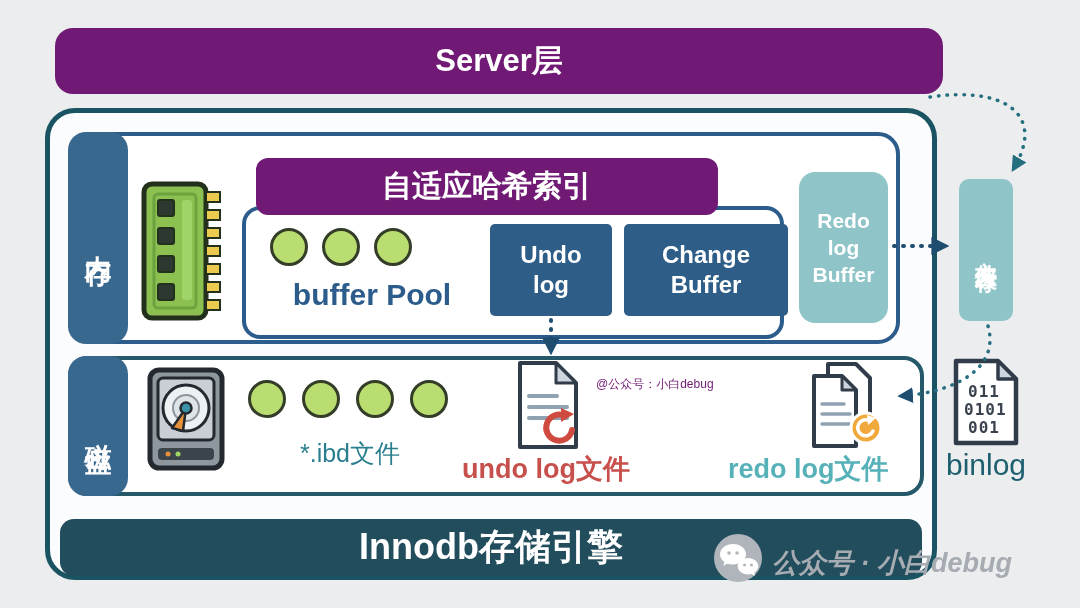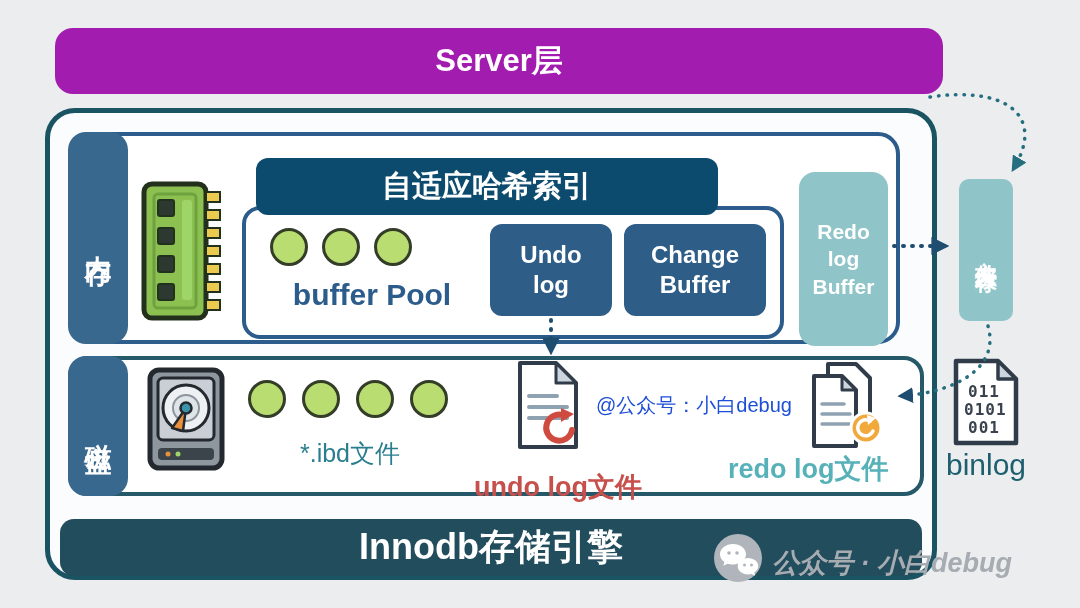--- a/index.html
+++ b/index.html
@@ -8,29 +8,29 @@
     background:#ecedef;
     font-family:"Liberation Sans","DejaVu Sans",sans-serif;
   }
   .abs{position:absolute;box-sizing:border-box;}
   .center{display:flex;align-items:center;justify-content:center;}
   .vtext{writing-mode:vertical-lr;text-orientation:upright;letter-spacing:4px;}
   .whitebold{color:#ffffff;font-weight:700;}
   .circle{position:absolute;width:38px;height:38px;border-radius:50%;
     background:#b9dd70;border:3px solid #333d27;box-sizing:border-box;}
   .rowlabel{background:#39688f;border-radius:18px;z-index:6;}
-  .bluebox{background:#2e5d88;border-radius:12px;text-align:center;line-height:1.25;}
+  .bluebox{background:#2e5d88;border-radius:5px;text-align:center;line-height:1.25;}
   .tealbox{background:#8fc5c8;text-align:center;}
   .bintext{font-family:"DejaVu Sans Mono",monospace;font-weight:700;font-size:16px;
     fill:#39424d;letter-spacing:1px;}
 </style>
 </head>
 <body>
 
-<div class="abs center" style="left:55px;top:28px;width:888px;height:66px;background:#a21caf;border-radius:18px;">
+<div class="abs center" style="left:55px;top:28px;width:888px;height:66px;background:#701a75;border-radius:18px;">
   <div class="whitebold" style="font-size:31px;">Server层</div>
 </div>
 
 <div class="abs" style="left:45px;top:108px;width:892px;height:472px;border:5px solid #1a5362;border-radius:30px;background:#fbfcfd;"></div>
 
 <div class="abs center" style="left:60px;top:519px;width:862px;height:57px;background:#214d5c;border-radius:14px;z-index:5;">
   <div class="whitebold" style="font-size:36px;">Innodb存储引擎</div>
 </div>
 
 <div class="abs" style="left:68px;top:132px;width:832px;height:212px;border:4px solid #2b5c8c;border-radius:22px;background:#ffffff;z-index:3;"></div>
@@ -55,39 +55,39 @@
     <rect x="68" y="48" width="14" height="10"></rect>
     <rect x="68" y="66" width="14" height="10"></rect>
     <rect x="68" y="84" width="14" height="10"></rect>
     <rect x="68" y="102" width="14" height="10"></rect>
     <rect x="68" y="120" width="14" height="10"></rect>
   </g>
 </svg>
 
 <div class="abs" style="left:242px;top:206px;width:542px;height:133px;border:4px solid #2b5c8c;border-radius:18px;background:#ffffff;z-index:4;"></div>
 
-<div class="abs center" style="left:256px;top:158px;width:462px;height:57px;background:#0c4a6e;border-radius:12px;z-index:5;">
+<div class="abs center" style="left:256px;top:158px;width:462px;height:57px;background:#701a75;border-radius:12px;z-index:5;">
   <div class="whitebold" style="font-size:30px;">自适应哈希索引</div>
 </div>
 
 <div class="circle" style="left:270px;top:228px;z-index:5;"></div>
 <div class="circle" style="left:322px;top:228px;z-index:5;"></div>
 <div class="circle" style="left:374px;top:228px;z-index:5;"></div>
 
 <div class="abs" style="left:262px;top:278px;width:220px;text-align:center;font-size:30px;font-weight:700;color:#2b5c8c;z-index:5;">buffer Pool</div>
 
 <div class="abs center bluebox" style="left:490px;top:224px;width:122px;height:92px;padding:0 22px;z-index:5;">
   <div class="whitebold" style="font-size:24px;">Undo log</div>
 </div>
 
-<div class="abs center bluebox" style="left:624px;top:224px;width:142px;height:92px;padding:0 16px;z-index:5;">
+<div class="abs center bluebox" style="left:624px;top:224px;width:164px;height:92px;padding:0 16px;z-index:5;">
   <div class="whitebold" style="font-size:24px;">Change Buffer</div>
 </div>
 
-<div class="abs center tealbox" style="left:799px;top:172px;width:89px;height:174px;border-radius:16px;padding:0 10px;z-index:5;">
+<div class="abs center tealbox" style="left:799px;top:172px;width:89px;height:151px;border-radius:16px;padding:0 10px;z-index:5;">
   <div class="whitebold" style="font-size:21px;line-height:1.3;">Redo log Buffer</div>
 </div>
 
 <div class="abs" style="left:68px;top:356px;width:856px;height:140px;border:4px solid #25596a;border-radius:20px;background:#ffffff;z-index:3;"></div>
 
 <div class="abs center rowlabel" style="left:68px;top:356px;width:60px;height:140px;">
   <div class="whitebold vtext" style="font-size:27px;">磁盘</div>
 </div>
 
 <svg class="abs" style="left:146px;top:366px;z-index:4;" width="80" height="106" viewBox="0 0 80 106">
@@ -114,23 +114,23 @@
   <path d="M44 5 l20 20 h-20 z" fill="#ccd5dd" stroke="#303c49" stroke-width="3" stroke-linejoin="round"></path>
   <g stroke="#8ea2b2" stroke-width="4" stroke-linecap="round">
     <line x1="17" y1="38" x2="45" y2="38"></line>
     <line x1="17" y1="49" x2="55" y2="49"></line>
     <line x1="17" y1="60" x2="55" y2="60"></line>
   </g>
   <path d="M60 72 a 13 13 0 1 1 -7 -14" fill="none" stroke="#cf4a3f" stroke-width="6" stroke-linecap="round"></path>
   <path d="M49 50 l13 6 l-13 8 z" fill="#cf4a3f"></path>
 </svg>
 
-<div class="abs" style="left:462px;top:469px;width:180px;text-align:right;font-size:27px;font-weight:700;color:#c7504c;z-index:5;">undo log文件</div>
+<div class="abs" style="left:462px;top:451px;width:180px;text-align:left;font-size:27px;font-weight:700;color:#c7504c;z-index:5;">undo log文件</div>
 
-<div class="abs" style="left:596px;top:392px;font-size:20px;color:#1d4ed8;z-index:5;">@公众号：小白debug</div>
+<div class="abs" style="left:596px;top:376px;font-size:12px;color:#701a75;z-index:5;">@公众号：小白debug</div>
 
 <svg class="abs" style="left:804px;top:360px;z-index:4;" width="82" height="92" viewBox="0 0 82 92">
   <path d="M24 4 h28 l14 14 v52 h-42 z" fill="#ffffff" stroke="#303c49" stroke-width="4" stroke-linejoin="round"></path>
   <path d="M10 16 h28 l14 14 v56 h-42 z" fill="#ffffff" stroke="#303c49" stroke-width="4" stroke-linejoin="round"></path>
   <path d="M38 16 l14 14 h-14 z" fill="#ccd5dd" stroke="#303c49" stroke-width="3" stroke-linejoin="round"></path>
   <g stroke="#8ea2b2" stroke-width="3.5" stroke-linecap="round">
     <line x1="18" y1="44" x2="40" y2="44"></line>
     <line x1="18" y1="54" x2="46" y2="54"></line>
     <line x1="18" y1="64" x2="46" y2="64"></line>
   </g>

